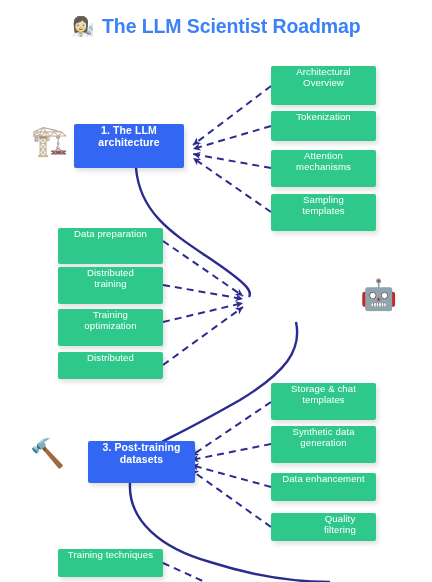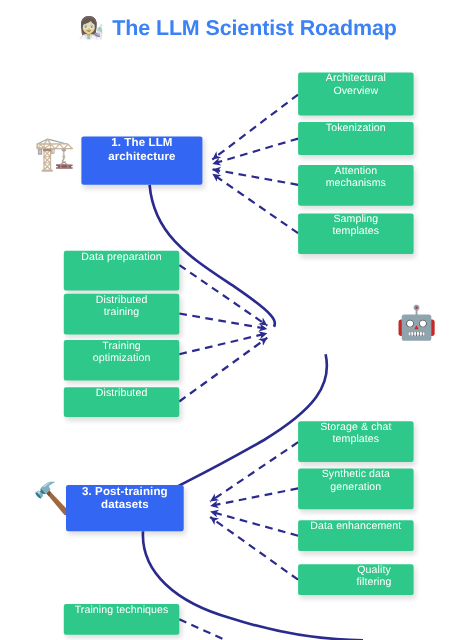--- a/index.html
+++ b/index.html
@@ -162,21 +162,21 @@
       <span>optimization</span>
     </span>
   </div>
 
   <div class="node green" style="left:58px;top:352px;width:105px;height:27px;">
     <span>Distributed</span>
   </div>
 
   <span class="side-emoji emoji-hammer" style="left:30px;top:440px;">🔨</span>
 
-  <div class="node blue" style="left:60px;top:441px;width:107px;height:42px;">
+  <div class="node blue" style="left:88px;top:441px;width:107px;height:42px;">
     <span>
       <span>3. Post-training</span>
       <span>datasets</span>
     </span>
   </div>
 
   <div class="node green" style="left:271px;top:383px;width:105px;height:37px;">
     <span>
       <span>Storage &amp; chat</span>
       <span>templates</span>

